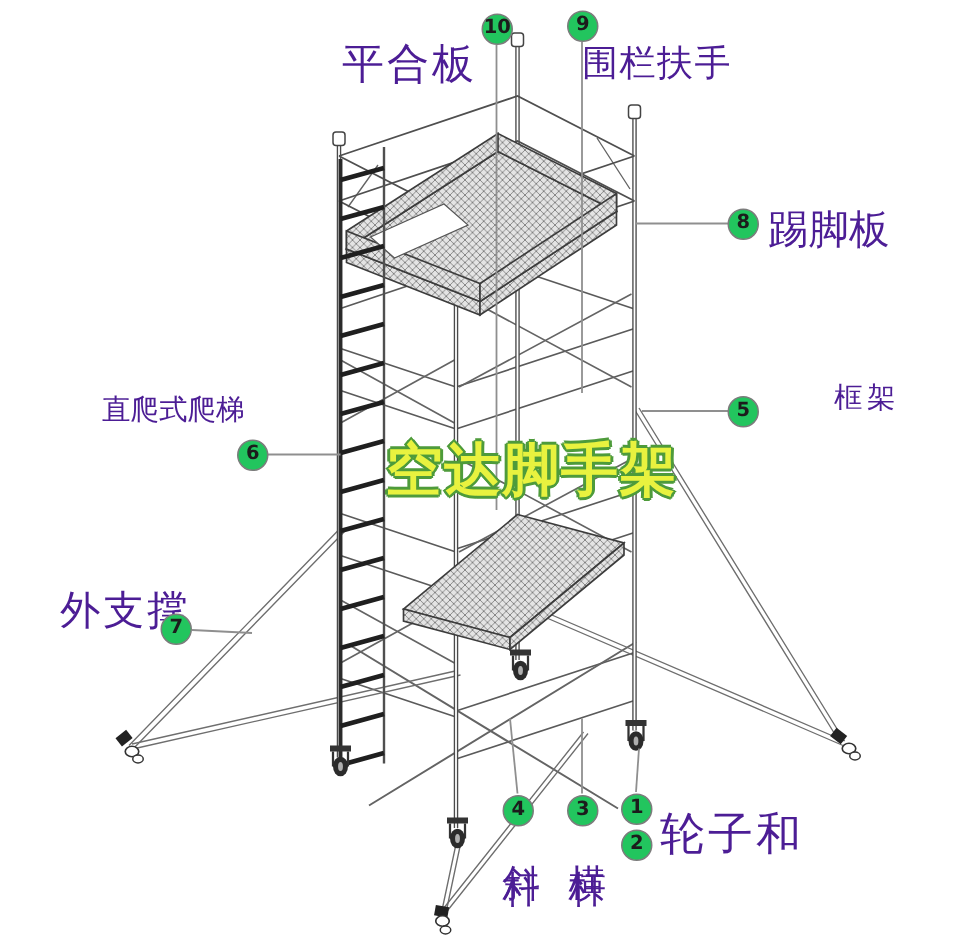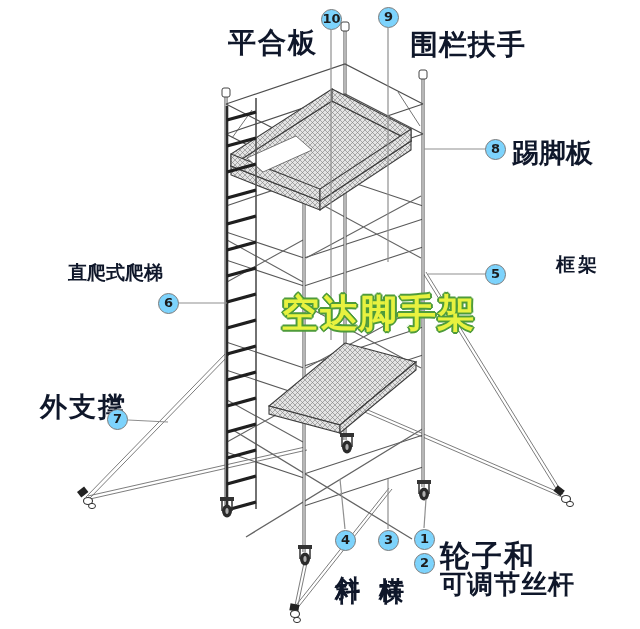--- a/index.html
+++ b/index.html
@@ -1,28 +1,28 @@
 <!DOCTYPE html>
 <html><head>
 <meta charset="utf-8">
 <style>
   html,body{margin:0;padding:0;background:#fff;}
   #stage{position:relative;width:640px;height:629px;background:#fff;overflow:hidden;
          font-family:"DejaVu Sans","Liberation Sans",sans-serif;}
   #drawing{position:absolute;left:0;top:0;}
-  .lbl{position:absolute;font-weight:700;color:#0f172a;white-space:nowrap;}
+  .lbl{position:absolute;font-weight:400;color:#4c1d95;white-space:nowrap;}
   .vlabel{writing-mode:vertical-rl;text-orientation:upright;}
   .callout{position:absolute;width:21px;height:21px;box-sizing:border-box;
-           border:1.5px solid #7c7c7c;border-radius:50%;background:#7dd3fc;
+           border:1.5px solid #7c7c7c;border-radius:50%;background:#22c55e;
            font-size:13px;font-weight:700;line-height:18px;text-align:center;color:#1c1c1c;}
   #wm-logo{position:absolute;left:199px;top:286px;width:52px;height:58px;}
   #wm-text{position:absolute;left:257px;top:288px;font-size:38px;font-weight:700;
            letter-spacing:1px;color:#e8f23f;white-space:nowrap;
            text-shadow:2px 0 #4e9b3b,-2px 0 #4e9b3b,0 2px #4e9b3b,0 -2px #4e9b3b,
-                       1px 1px #4e9b3b,-1px -1px #4e9b3b,1px -1px #4e9b3b,-1px 1px #4e9b3b;padding-left:24px;}
+                       1px 1px #4e9b3b,-1px -1px #4e9b3b,1px -1px #4e9b3b,-1px 1px #4e9b3b;}
 </style>
 </head>
 <body>
 
 <div id="stage">
 
   <svg id="drawing" width="640" height="629" viewBox="0 0 640 629">
     <defs>
       <pattern id="mesh" width="5" height="5" patternUnits="userSpaceOnUse">
         <rect width="5" height="5" fill="#e4e4e4"></rect>
@@ -145,29 +145,28 @@
       <path d="M128,420 L168,422"></path>
       <path d="M345,529 L340,479"></path>
       <path d="M388,529 V479"></path>
       <path d="M424,528 L426,499"></path>
     </g>
   </svg>
 
   <div id="wm-text">空达脚手架</div>
 
   <div class="lbl" style="left:228px;top:24px;font-size:28px;letter-spacing:2px;">平合板</div>
-  <div class="lbl" style="left:410px;top:26px;font-size:28px;letter-spacing:1px;">围栏扶手</div>
+  <div class="lbl" style="left:388px;top:26px;font-size:24px;letter-spacing:1px;">围栏扶手</div>
   <div class="lbl" style="left:512px;top:135px;font-size:27px;text-align:right;">踢脚板</div>
   <div class="lbl" style="left:521px;top:252px;font-size:19px;letter-spacing:3px;margin-left:35px;">框架</div>
   <div class="lbl" style="left:68px;top:260px;font-size:19px;">直爬式爬梯</div>
   <div class="lbl" style="left:40px;top:389px;font-size:27px;letter-spacing:2px;">外支撑</div>
   <div class="lbl vlabel" style="left:331px;top:556px;font-size:25px;letter-spacing:4px;">斜杆</div>
   <div class="lbl vlabel" style="left:375px;top:556px;font-size:25px;letter-spacing:4px;">横杆</div>
   <div class="lbl" style="left:440px;top:536px;font-size:30px;letter-spacing:2px;">轮子和</div>
-  <div class="lbl" style="left:440px;top:567px;font-size:26px;letter-spacing:1px;">可调节丝杆</div>
 
   <div class="callout" style="left:321px;top:9px;">10</div>
   <div class="callout" style="left:378px;top:7px;">9</div>
   <div class="callout" style="left:485px;top:139px;">8</div>
   <div class="callout" style="left:485px;top:264px;">5</div>
   <div class="callout" style="left:158px;top:293px;">6</div>
   <div class="callout" style="left:107px;top:409px;">7</div>
   <div class="callout" style="left:335px;top:530px;">4</div>
   <div class="callout" style="left:378px;top:530px;">3</div>
   <div class="callout" style="left:414px;top:529px;">1</div>

